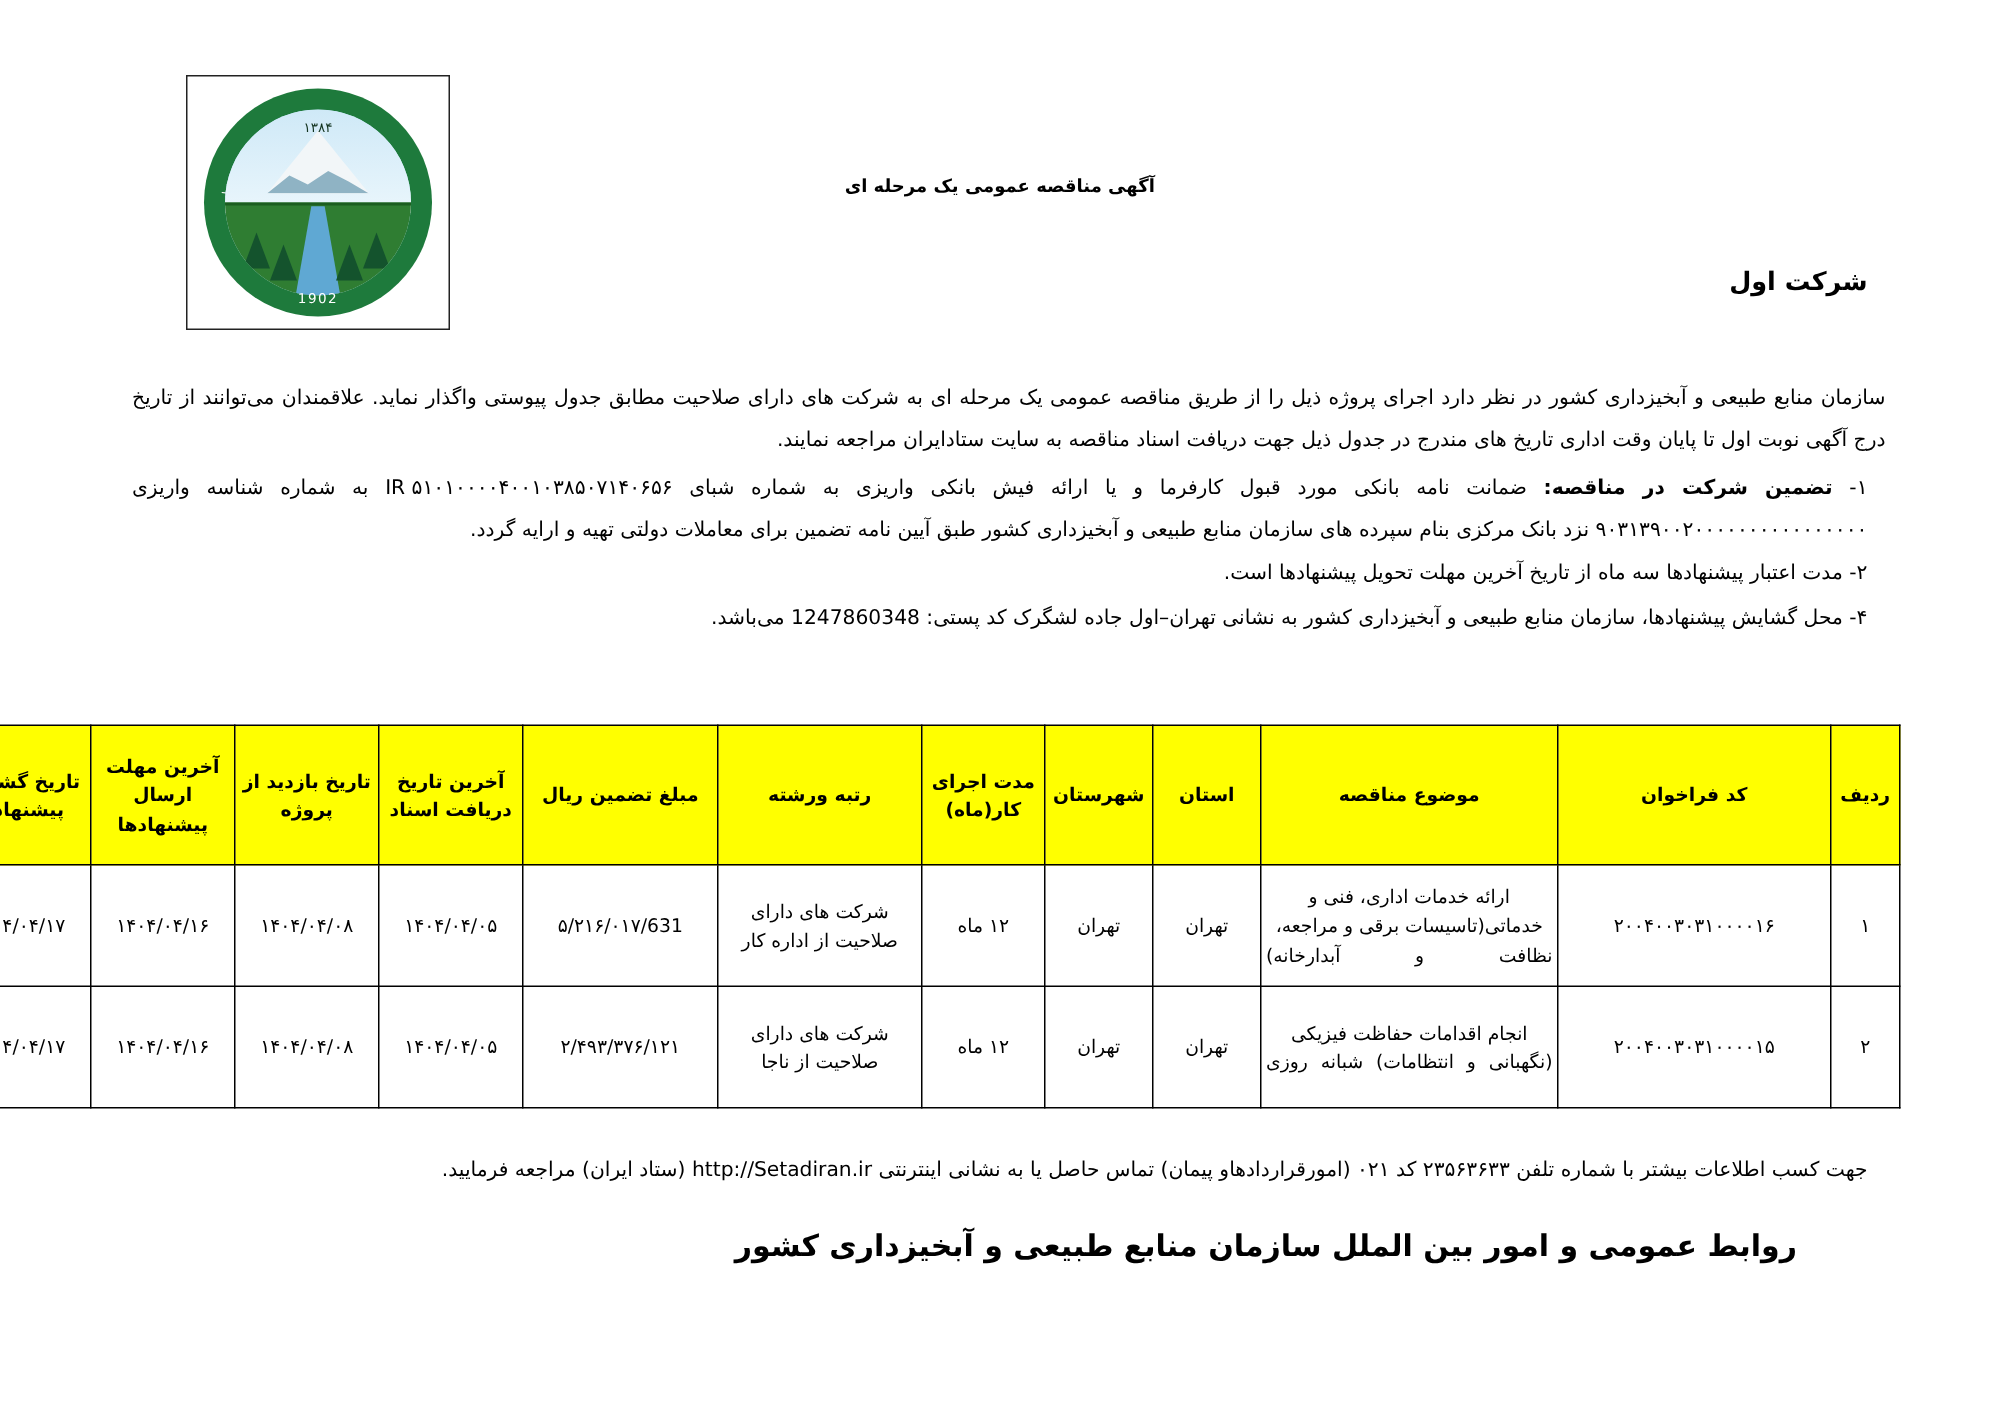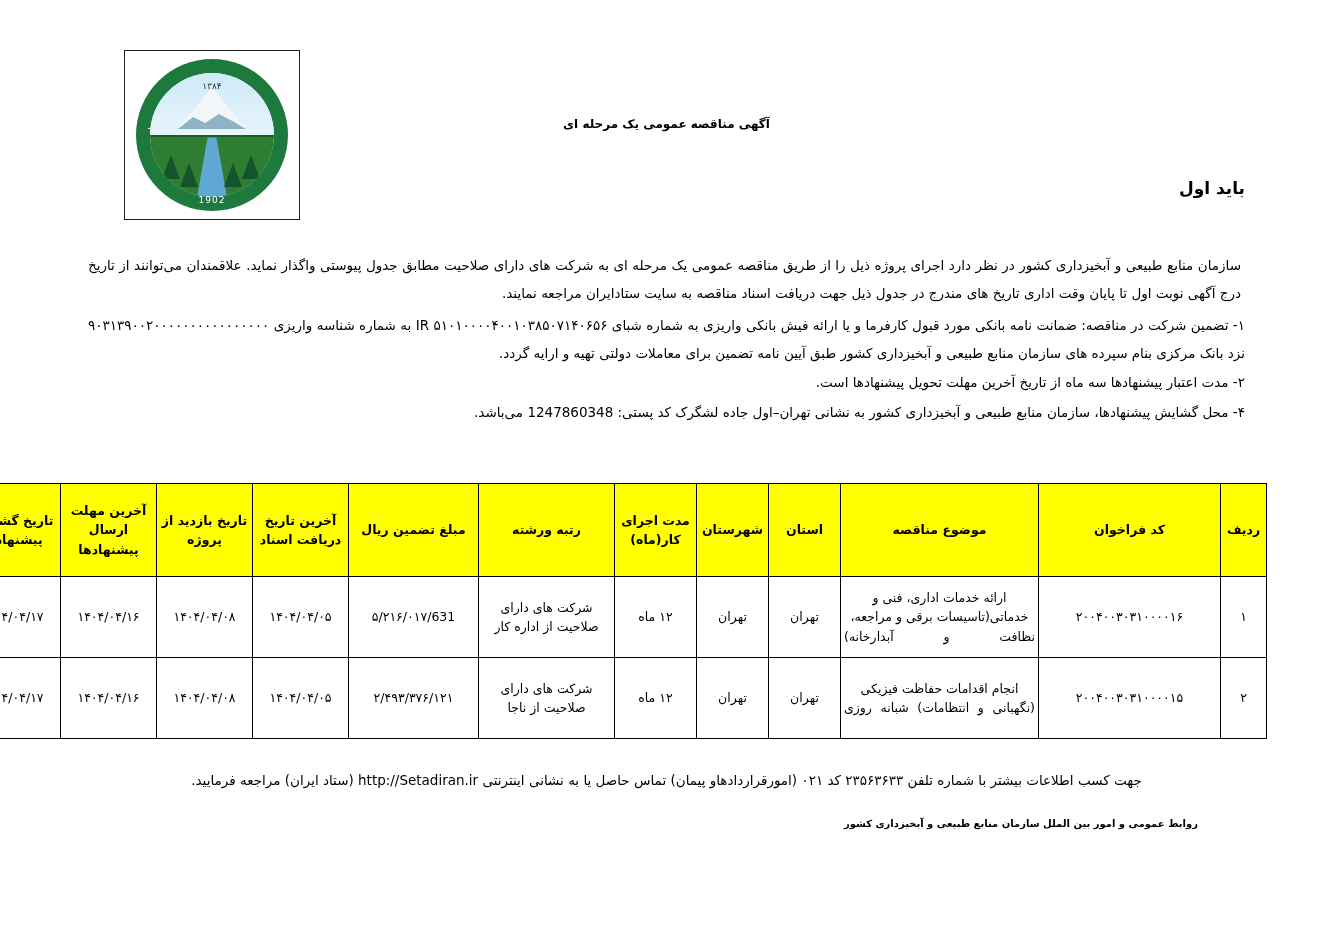--- a/index.html
+++ b/index.html
@@ -143,21 +143,21 @@
     top: 178px;
     right: 88px;
     font-size: 17px;
     font-weight: bold;
   }
 
   
   .intro {
     position: absolute;
     top: 252px;
-    right: 92px;
+    right: 76px;
     left: 88px;
     font-size: 13.5px;
     line-height: 2.05;
     text-align: justify;
   }
 
   .clauses {
     position: absolute;
     top: 312px;
     right: 88px;
@@ -166,21 +166,21 @@
     line-height: 2.05;
   }
   .clause {
     display: block;
     margin-bottom: 2px;
     text-align: justify;
   }
   .clause .num {
     font-weight: normal;
   }
-  .clause b { font-weight: normal; }
+  .clause b { font-weight: bold; }
   .ltr-inline {
     direction: ltr;
     unicode-bidi: embed;
     display: inline-block;
   }
 
   
   table.tender {
     position: absolute;
     top: 483px;
@@ -223,28 +223,27 @@
   .col-visit { width: 96px; }
   .col-send  { width: 96px; }
   .col-open  { width: 96px; }
 
   
   .footer-note {
     position: absolute;
     top: 772px;
     right: 88px;
     left: 88px;
-    text-align: center;
     font-size: 13.5px;
   }
   .footer-sign {
     position: absolute;
     top: 818px;
     right: 135px;
-    font-size: 10px;
+    font-size: 20px;
     font-weight: bold;
   }
 </style>
 </head>
 <body>
 
 <div class="page">
 
   <div class="logo-box">
     <div class="logo-circle">
@@ -269,21 +268,21 @@
         <div class="logo-tree t2"></div>
         <div class="logo-tree t3"></div>
         <div class="logo-tree t4"></div>
         <div class="logo-year-top" style="color:#13331f">۱۳۸۴</div>
       </div>
       <div class="logo-year-bottom">1902</div>
     </div>
   </div>
 
   <div class="main-title">آگهی مناقصه عمومی یک مرحله ای</div>
-  <div class="sub-title">باید اول</div>
+  <div class="sub-title">شرکت اول</div>
 
   <div class="intro">سازمان منابع طبیعی و آبخیزداری کشور در نظر دارد اجرای پروژه  ذیل را از طریق مناقصه عمومی یک مرحله ای به شرکت های دارای صلاحیت مطابق جدول پیوستی  واگذار نماید. علاقمندان می‌توانند از تاریخ درج آگهی نوبت اول تا پایان وقت اداری تاریخ های مندرج در جدول ذیل جهت دریافت اسناد مناقصه به سایت ستادایران مراجعه نمایند.</div>
 
   <div class="clauses">
 
     <div class="clause">
       <span class="num">۱-</span>
       <b>تضمین شرکت در مناقصه:</b><span> ضمانت نامه بانکی مورد قبول کارفرما و  یا ارائه فیش بانکی واریزی به شماره شبای </span><span class="ltr-inline">IR ۵۱۰۱۰۰۰۰۴۰۰۱۰۳۸۵۰۷۱۴۰۶۵۶</span><span> به شماره شناسه واریزی ۹۰۳۱۳۹۰۰۲۰۰۰۰۰۰۰۰۰۰۰۰۰۰۰۰ نزد بانک مرکزی بنام سپرده های سازمان منابع طبیعی و آبخیزداری کشور  طبق آیین نامه تضمین برای معاملات دولتی تهیه و ارایه گردد.</span>
     </div>
 

